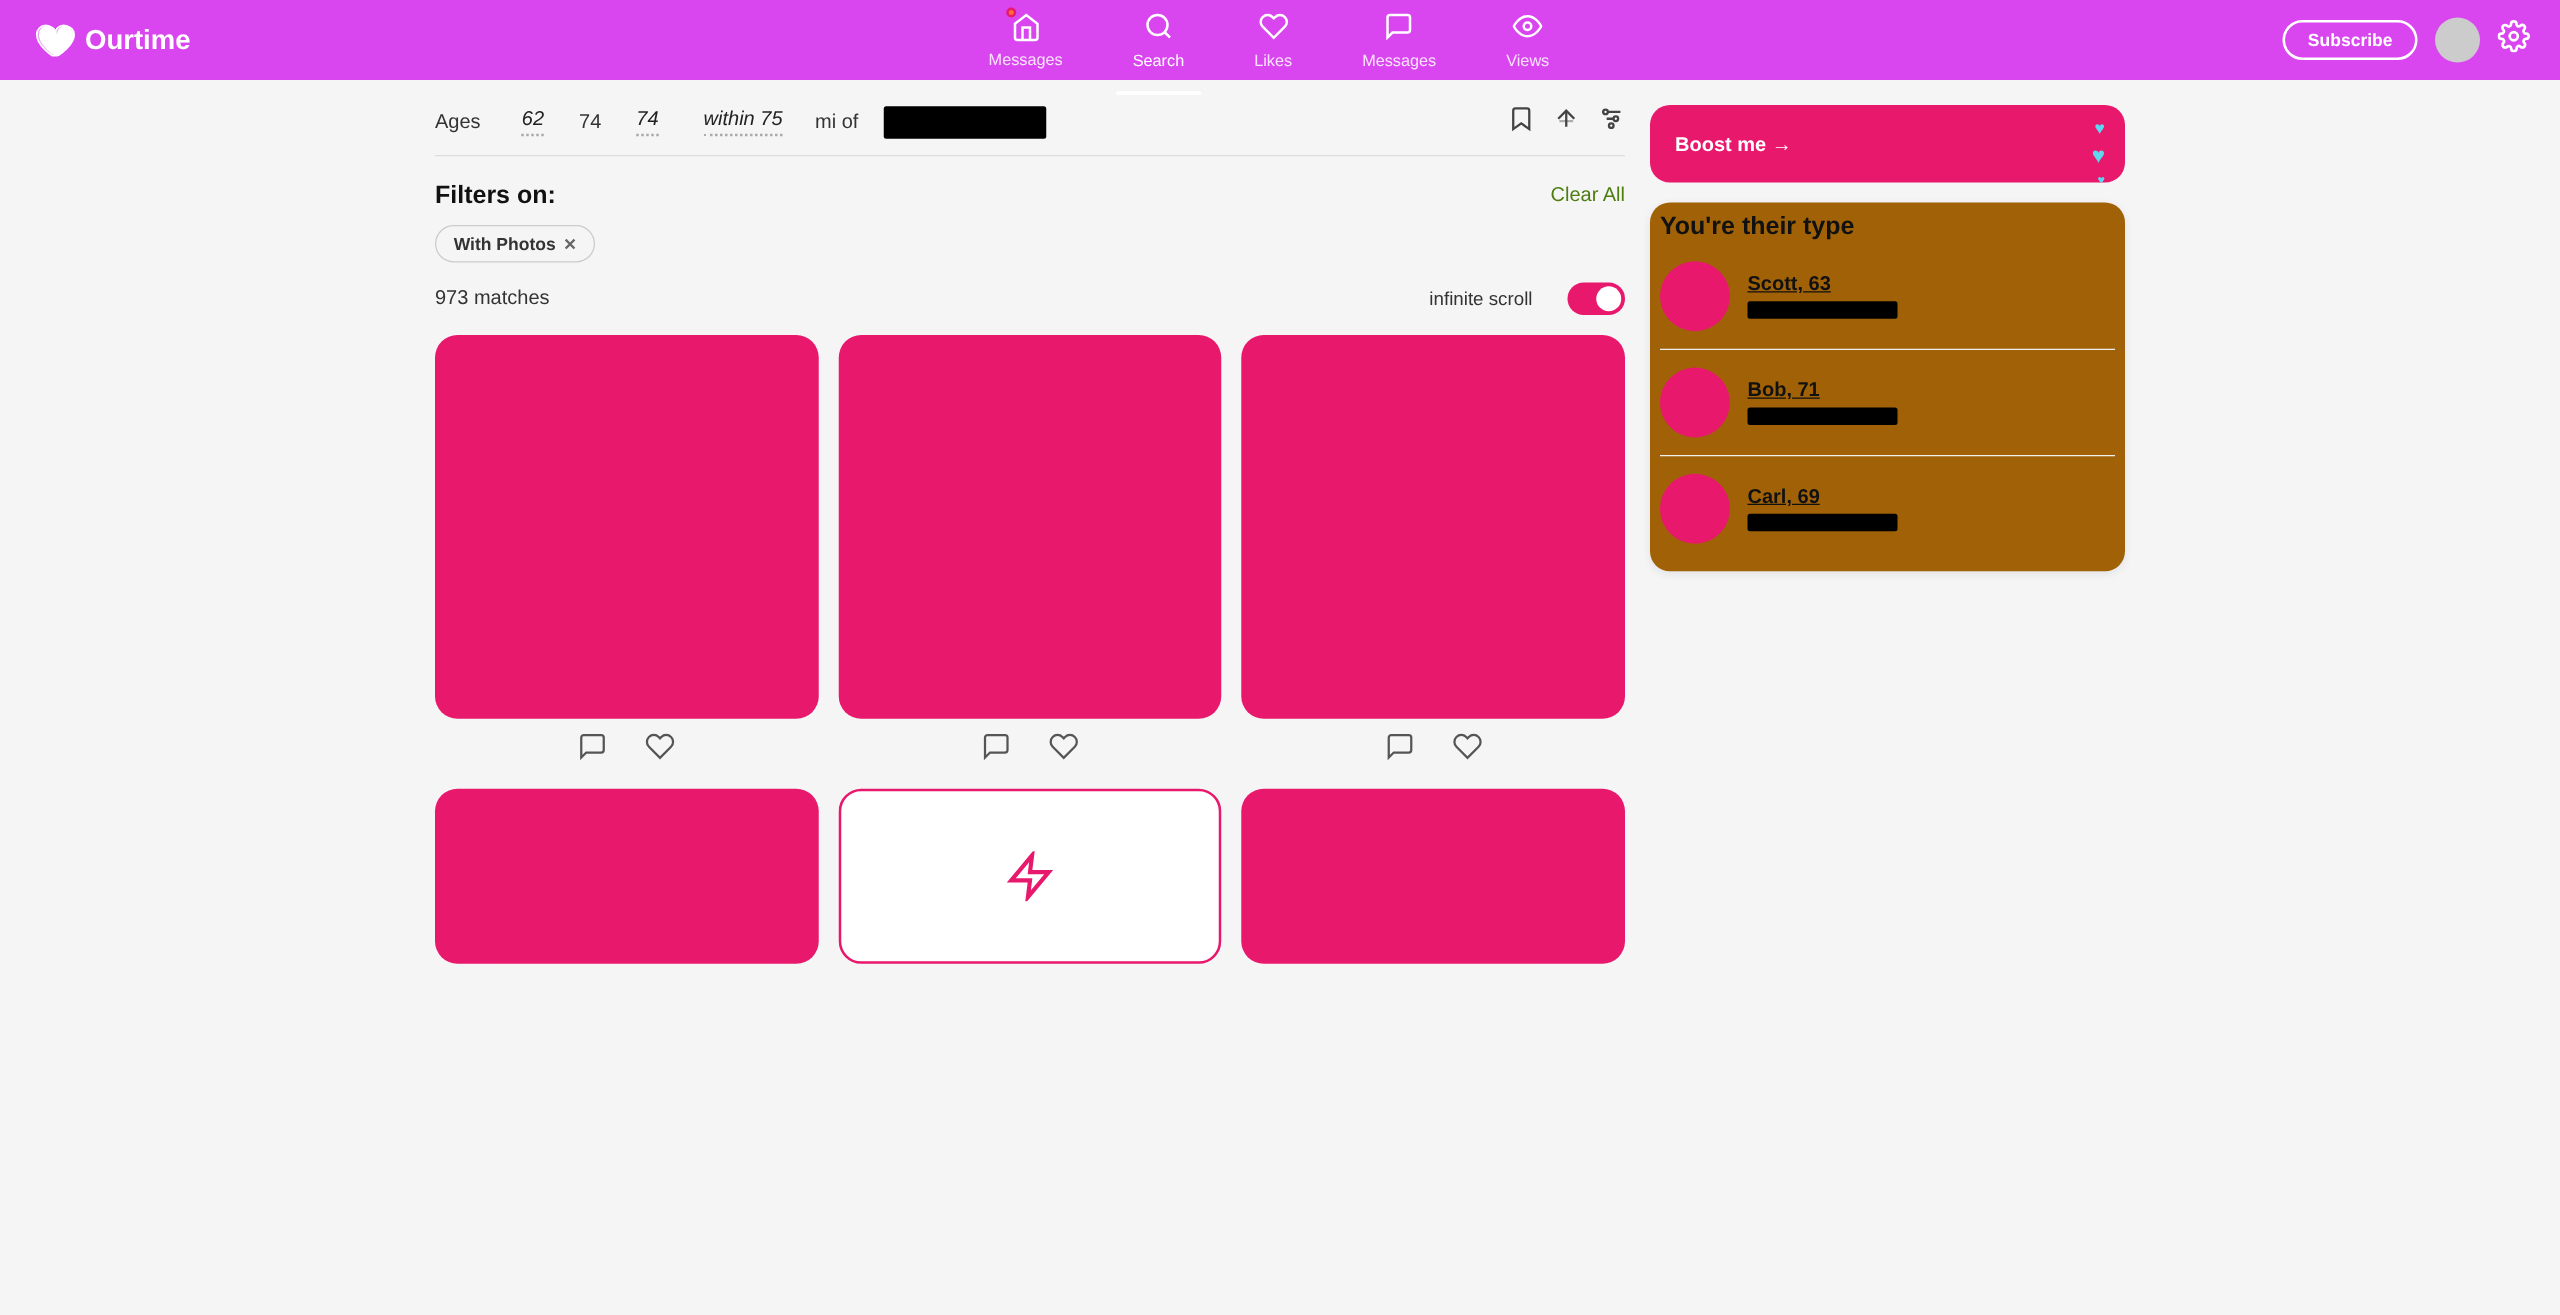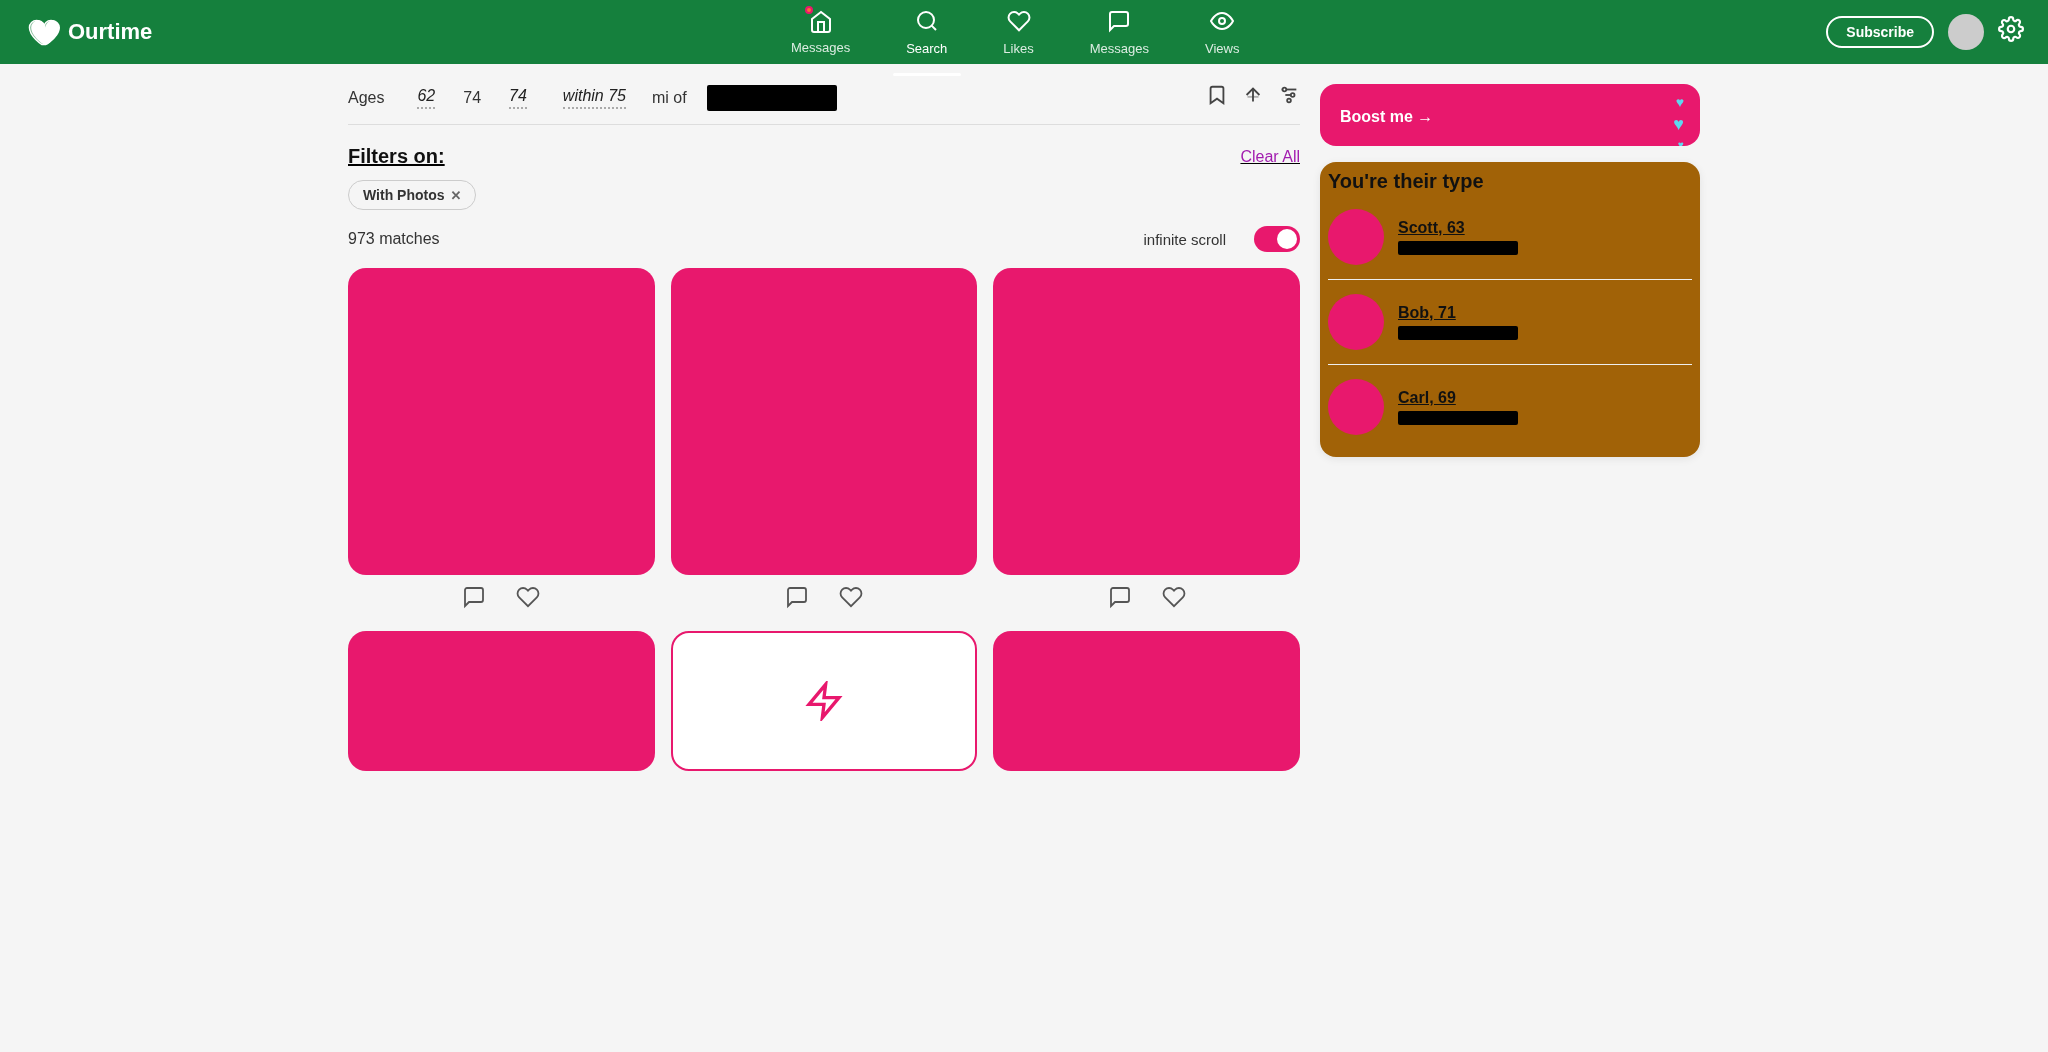--- a/index.html
+++ b/index.html
@@ -1,20 +1,20 @@
 <!DOCTYPE html>
 <html><head>
   <meta charset="utf-8">
   <style>
     * { box-sizing: border-box; margin: 0; padding: 0; }
     body { font-family: -apple-system, BlinkMacSystemFont, 'Segoe UI', Helvetica, Arial, sans-serif; background: #f5f5f5; }
 
     
     .header {
-      background: #15803d;
+      background: #d946ef;
       height: 64px;
       display: flex;
       align-items: center;
       padding: 0 24px;
       position: relative;
     }
     .logo-area {
       display: flex;
       align-items: center;
       gap: 8px;
@@ -177,31 +177,30 @@
 
     
     .filters-section {
       margin-bottom: 16px;
     }
     .filters-header {
       display: flex;
       justify-content: space-between;
       align-items: center;
       margin-bottom: 12px;
-      text-decoration: underline;
     }
     .filters-title {
       font-size: 20px;
       font-weight: 700;
       color: #111;
     }
     .clear-all-btn {
       background: none;
       border: none;
-      color: #a21caf;
+      color: #4d7c0f;
       font-size: 16px;
       cursor: pointer;
     }
     .filter-tag {
       display: inline-flex;
       align-items: center;
       gap: 6px;
       border: 1px solid #ccc;
       border-radius: 20px;
       padding: 6px 14px;

